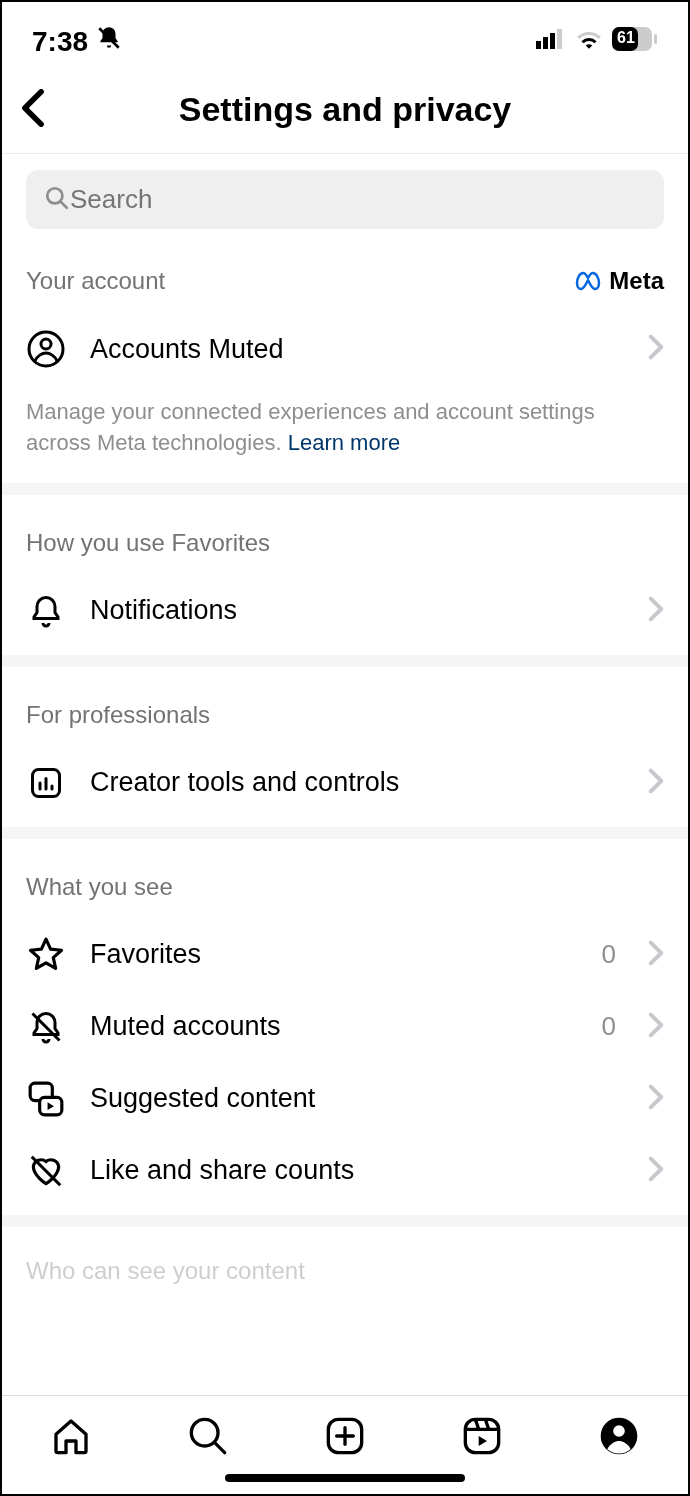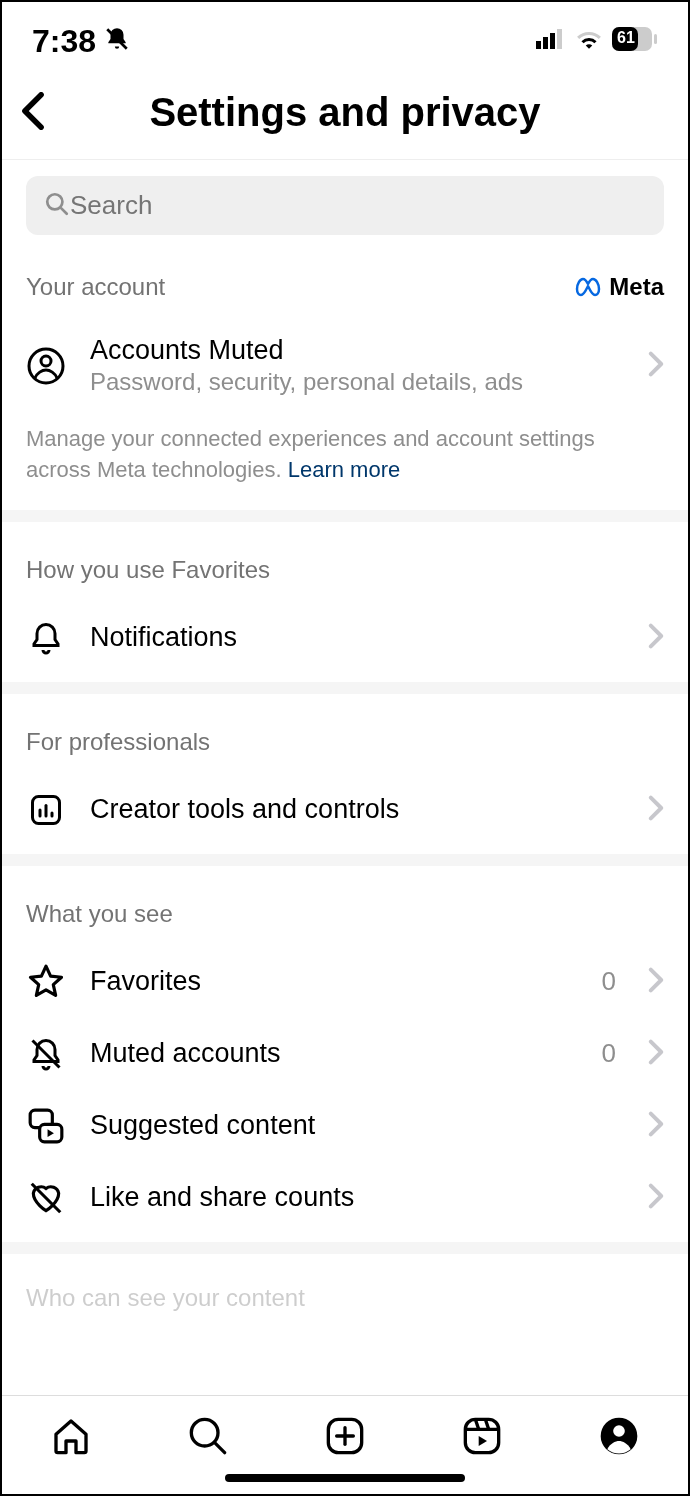--- a/index.html
+++ b/index.html
@@ -1,22 +1,22 @@
 <!DOCTYPE html>
 <html><head>
 <meta charset="utf-8">
 <style>
 * { margin: 0; padding: 0; box-sizing: border-box; }
 body { font-family: -apple-system, BlinkMacSystemFont, "Segoe UI", Helvetica, Arial, sans-serif; width: 690px; height: 1496px; background: #fff; position: relative; overflow: hidden; border: 2px solid #000; }
 .status-bar { display: flex; justify-content: space-between; align-items: center; padding: 18px 30px 10px; height: 70px; }
-.status-left { display: flex; align-items: flex-end; gap: 8px; font-size: 32px; font-weight: 600; }
+.status-left { display: flex; align-items: flex-end; gap: 8px; font-size: 28px; font-weight: 600; }
 .status-right { display: flex; align-items: center; gap: 10px; }
 .header { display: flex; align-items: center; justify-content: center; position: relative; padding: 18px 20px 24px; border-bottom: 1px solid #eee; }
 .back-btn { position: absolute; left: 18px; }
-.header-title { font-size: 40px; font-weight: 700; }
+.header-title { font-size: 34px; font-weight: 700; }
 .search-wrap { padding: 16px 24px 4px; }
 .search-box { background: #efefef; border-radius: 12px; display: flex; align-items: center; padding: 14px 18px; gap: 0; }
 .search-input { border: none; background: transparent; font-size: 26px; color: #8e8e8e; outline: none; flex: 1; }
 .section { background: #fff; }
 .section-header { display: flex; justify-content: space-between; align-items: flex-end; padding: 34px 24px 18px; }
 .section-title { font-size: 24px; color: #737373; font-weight: 400; }
 .meta-logo { display: flex; align-items: center; gap: 4px; font-size: 24px; font-weight: 700; }
 .row { display: flex; align-items: center; padding: 16px 24px; gap: 24px; }
 .row-icon { width: 40px; height: 40px; display: flex; align-items: center; justify-content: center; flex-shrink: 0; }
 .row-content { flex: 1; }
@@ -106,21 +106,20 @@
   <div class="row">
     <div class="row-icon">
       <svg width="40" height="40" viewBox="0 0 40 40" fill="none">
           <circle cx="20" cy="20" r="17" stroke="#000" stroke-width="3"></circle>
           <circle cx="20" cy="15" r="5" stroke="#000" stroke-width="3"></circle>
           <path d="M9 32c2-5 7-8 11-8s9 3 11 8" stroke="#000" stroke-width="3"></path>
         </svg>
     </div>
     <div class="row-content">
       <div class="row-title">Accounts Muted</div>
-      <div class="row-sub">Password, security, personal details, ads</div>
     </div>
     <span class="chevron">
       <svg width="16" height="26" viewBox="0 0 12 20" fill="none">
           <path d="M2 2l8 8-8 8" stroke="#c7c7cc" stroke-width="3" stroke-linecap="round" stroke-linejoin="round"></path>
         </svg>
     </span>
   </div>
   <div class="note">
     <span>Manage your connected experiences and account settings across Meta technologies. </span><span class="note-link">Learn more</span>
   </div>

